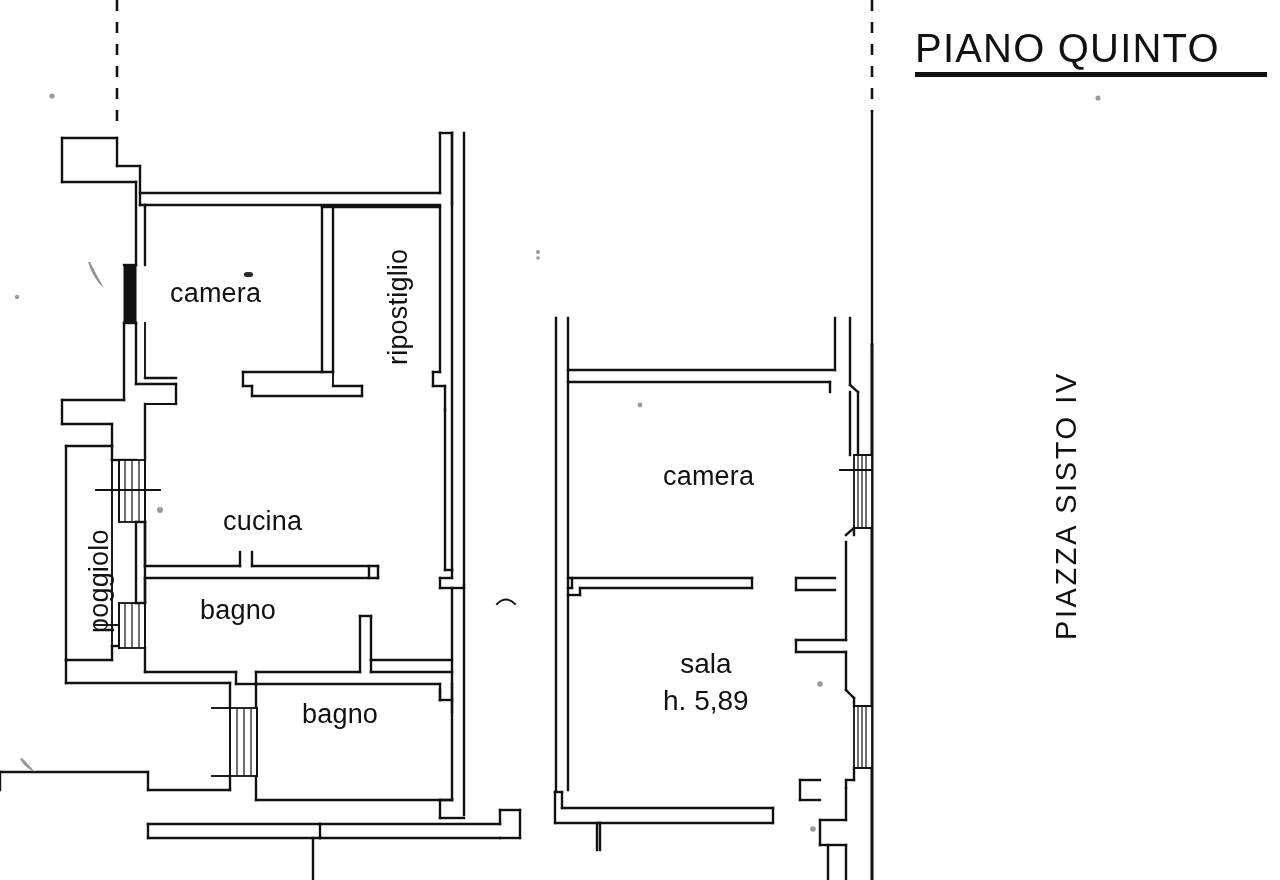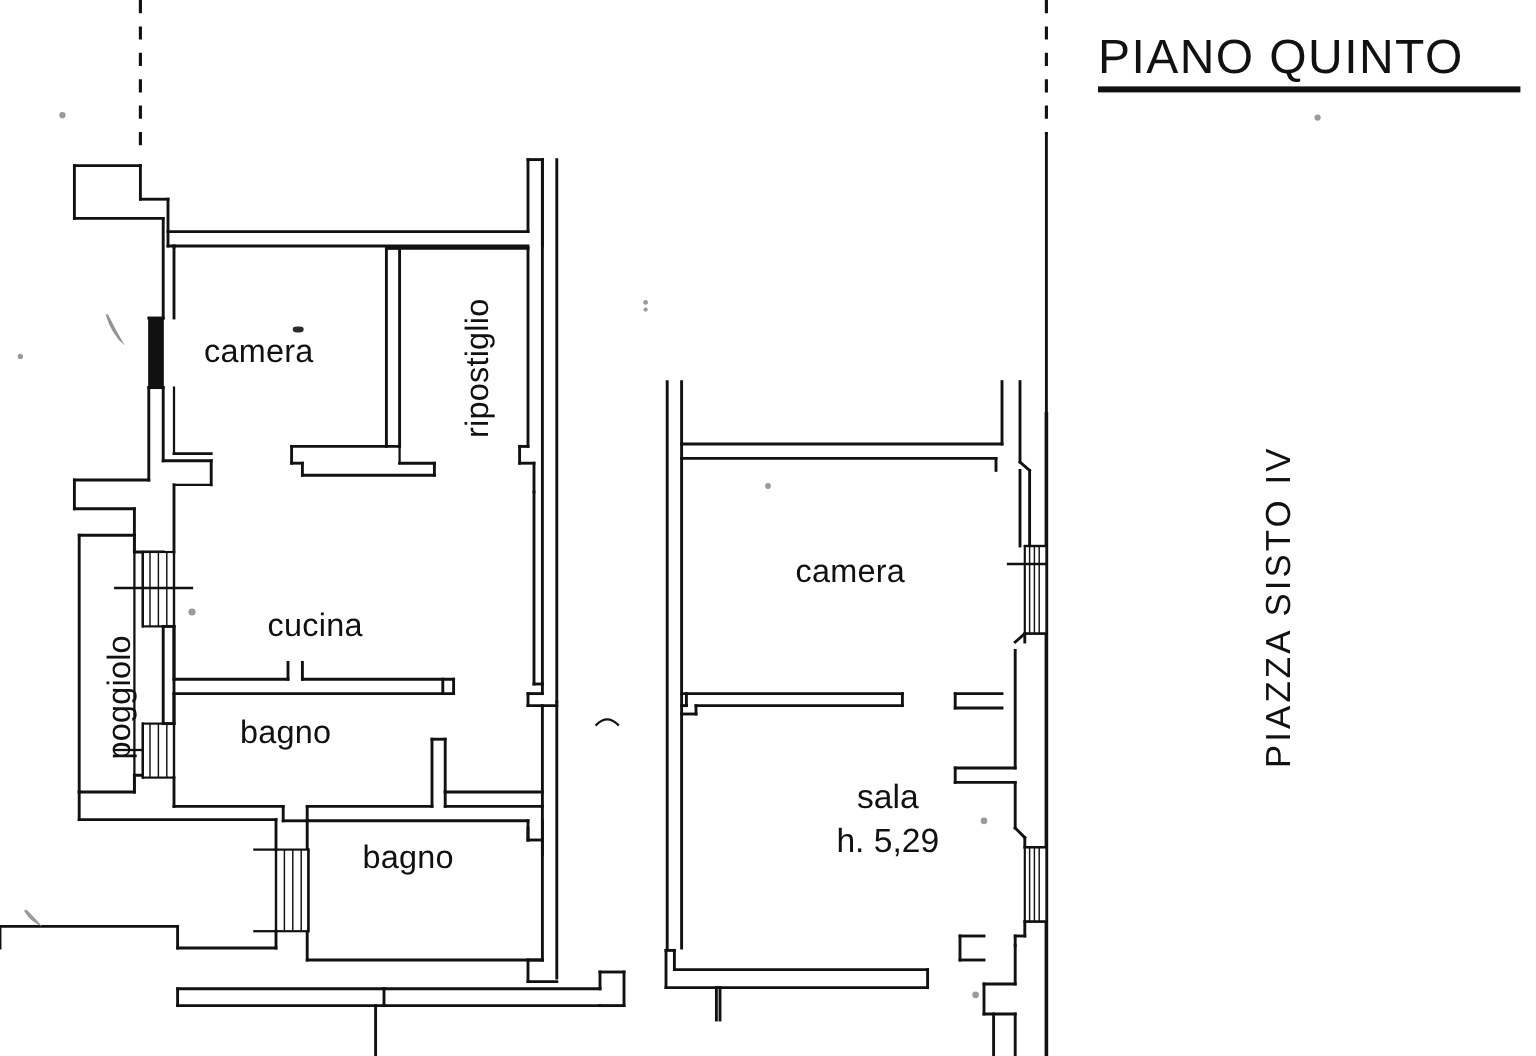--- a/index.html
+++ b/index.html
@@ -467,20 +467,20 @@
   <div class="label room-label" style="left:223px; top:462px;margin-top:44px;">cucina</div>
 
   <div class="label room-label vert-label" style="left:84px; top:633px;">poggiolo</div>
 
   <div class="label room-label" style="left:200px; top:595px;">bagno</div>
 
   <div class="label room-label" style="left:302px; top:699px;">bagno</div>
 
   <div class="label room-label" style="left:663px; top:461px;">camera</div>
 
-  <div class="sala-block" style="left:697px; top:646px;">
+  <div class="sala-block" style="left:663px; top:646px;">
     <div class="l1">sala</div>
-    <div class="l2">h. 5,29</div>
+    <div class="l2">h. 5,89</div>
   </div>
 
   <div class="scan-mark" style="left:244px; top:272px; width:9px; height:5px; background:#2a2a2a; border-radius:40%;"></div>
 
 </div>
 
 </body></html>

